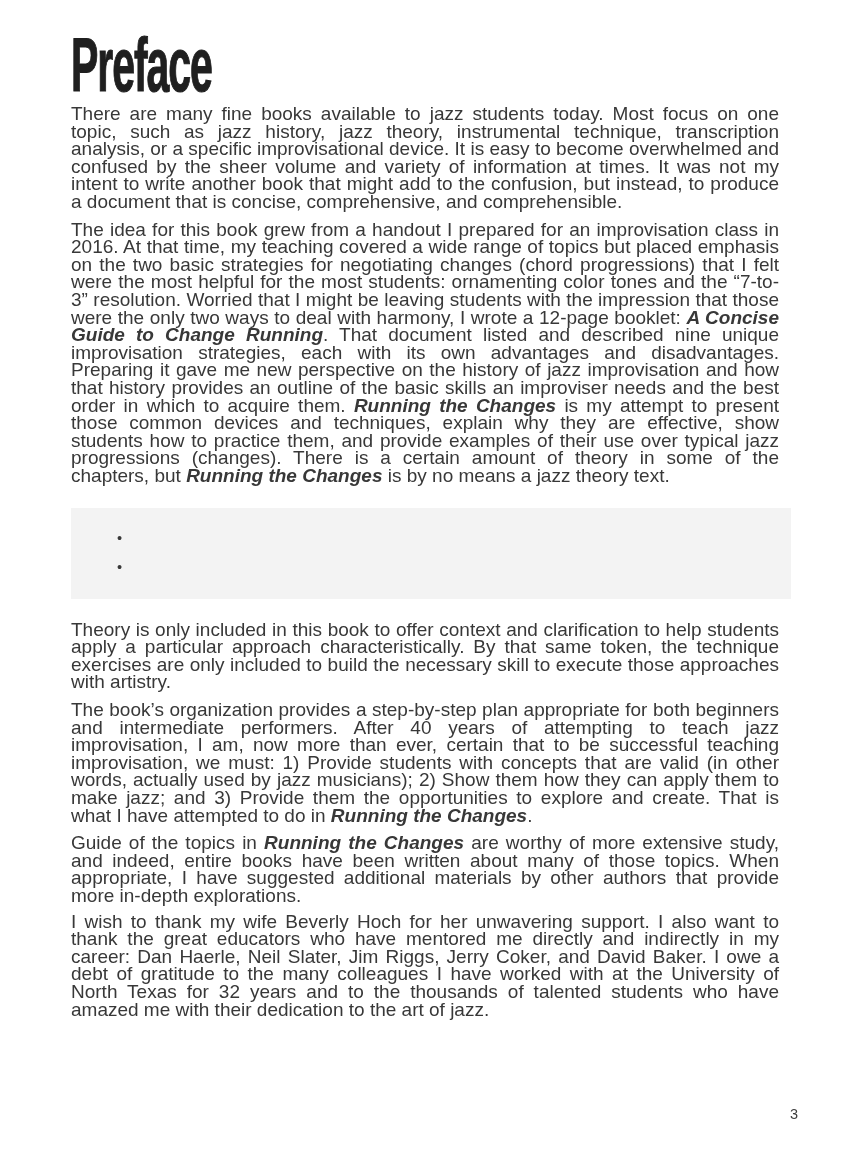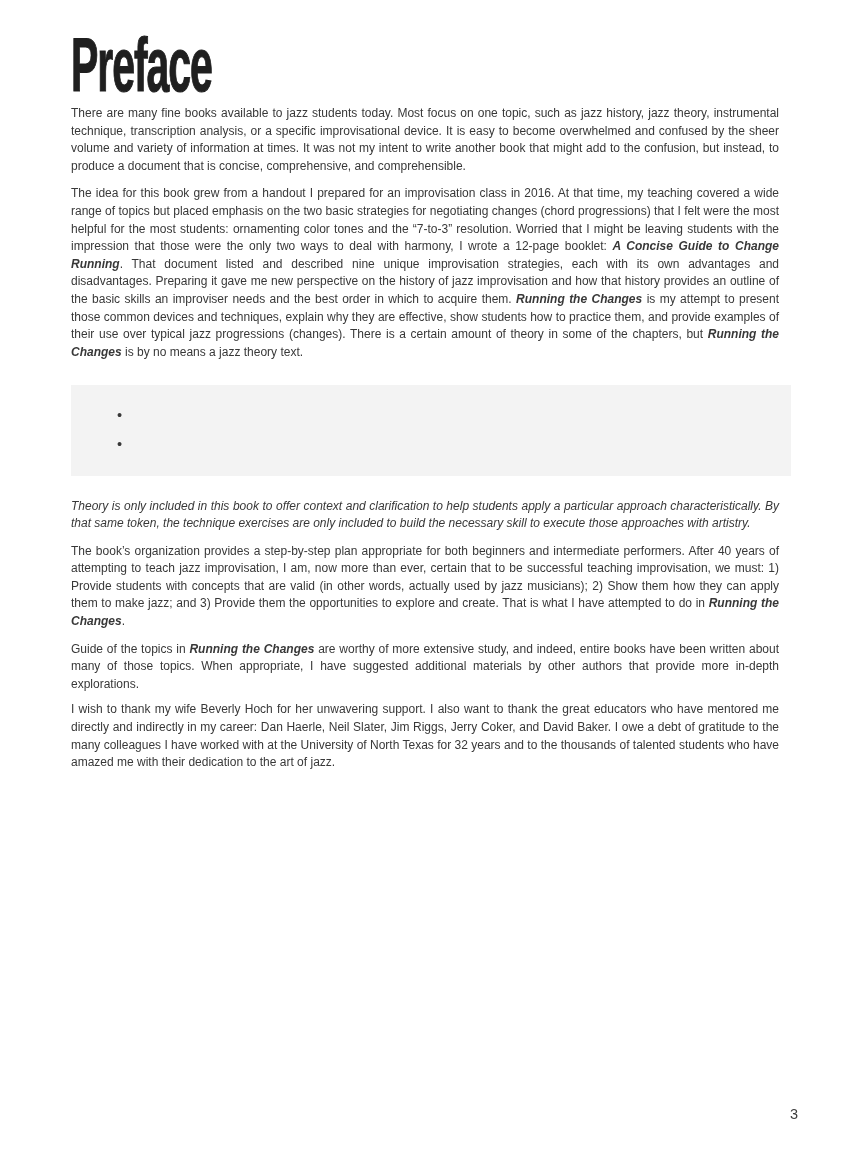--- a/index.html
+++ b/index.html
@@ -30,27 +30,27 @@
     font-size: 76px;
     letter-spacing: -2px;
     transform: scaleX(0.54);
     transform-origin: 0 50%;
     -webkit-text-stroke: 1.2px #1f1f1f;
   }
   .preface-title { margin-top: 33px; }
   .ack-title { margin-top: 28px; }
   .body-para {
     margin: 10px 12px 0 0;
-    font-size: 12px;
+    font-size: 19px;
     line-height: 17.6px;
     text-align: justify;
     hyphens: none;
   }
   .paras-block > .body-para:first-child { margin-top: 8px; }
-  .after-callout > .body-para:first-child { margin-top: 22px; font-style: italic; }
+  .after-callout > .body-para:first-child { margin-top: 22px; }
   .body-para em { font-style: italic; font-weight: bold; }
   .callout {
     background: #f3f3f3;
     margin-top: 24px;
     padding: 22px 40px 22px 46px;
   }
   .bullet-item {
     display: flex;
     font-size: 14.6px;
     line-height: 17.6px;

